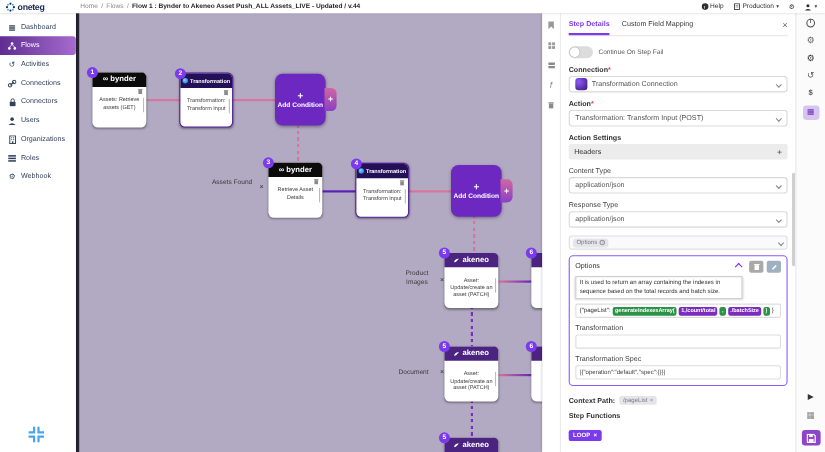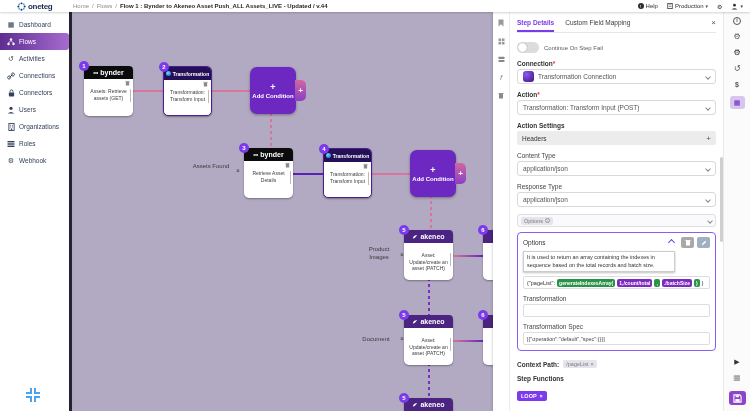--- a/index.html
+++ b/index.html
@@ -1,21 +1,21 @@
 <!DOCTYPE html>
 <html><head>
 <meta charset="utf-8">
 <style>
   *{box-sizing:border-box;margin:0;padding:0}
   body{width:750px;height:411px;overflow:hidden;font-family:"Liberation Sans","DejaVu Sans",sans-serif;background:#fff}
   .app{position:relative;width:750px;height:411px}
 
   
   .topbar{position:absolute;top:0;left:0;right:0;height:12px;background:#fff;display:flex;align-items:center;z-index:40;box-shadow:0 1px 2px rgba(0,0,0,.18)}
-  .logo{width:69px;display:flex;align-items:center;gap:2px;padding-left:17px}
+  .logo{width:69px;display:flex;align-items:center;gap:2px;padding-left:5px}
   .logo-text{font-size:8px;font-weight:bold;color:#1b2a52;letter-spacing:-.3px}
   .crumbs{flex:1;display:flex;align-items:center;gap:3px;font-size:6px;color:#8a8a8a;padding-left:4px;white-space:nowrap;overflow:hidden}
   .crumb-current{color:#1f1f1f;font-weight:bold}
   .top-actions{display:flex;align-items:center;gap:9px;padding-right:7px;font-size:6px;color:#2f2f2f;white-space:nowrap}
   .top-item{display:flex;align-items:center;gap:2px}
   .info-dot{width:6px;height:6px;border-radius:50%;background:#2f2f2f;color:#fff;font-size:4px;display:flex;align-items:center;justify-content:center;font-weight:bold}
   .caret-sm{font-size:5px;color:#444}
 
   
   .sidebar{position:absolute;top:12px;left:0;width:69px;bottom:0;background:#fff;z-index:30;box-shadow:1px 0 3px rgba(0,0,0,.25)}

